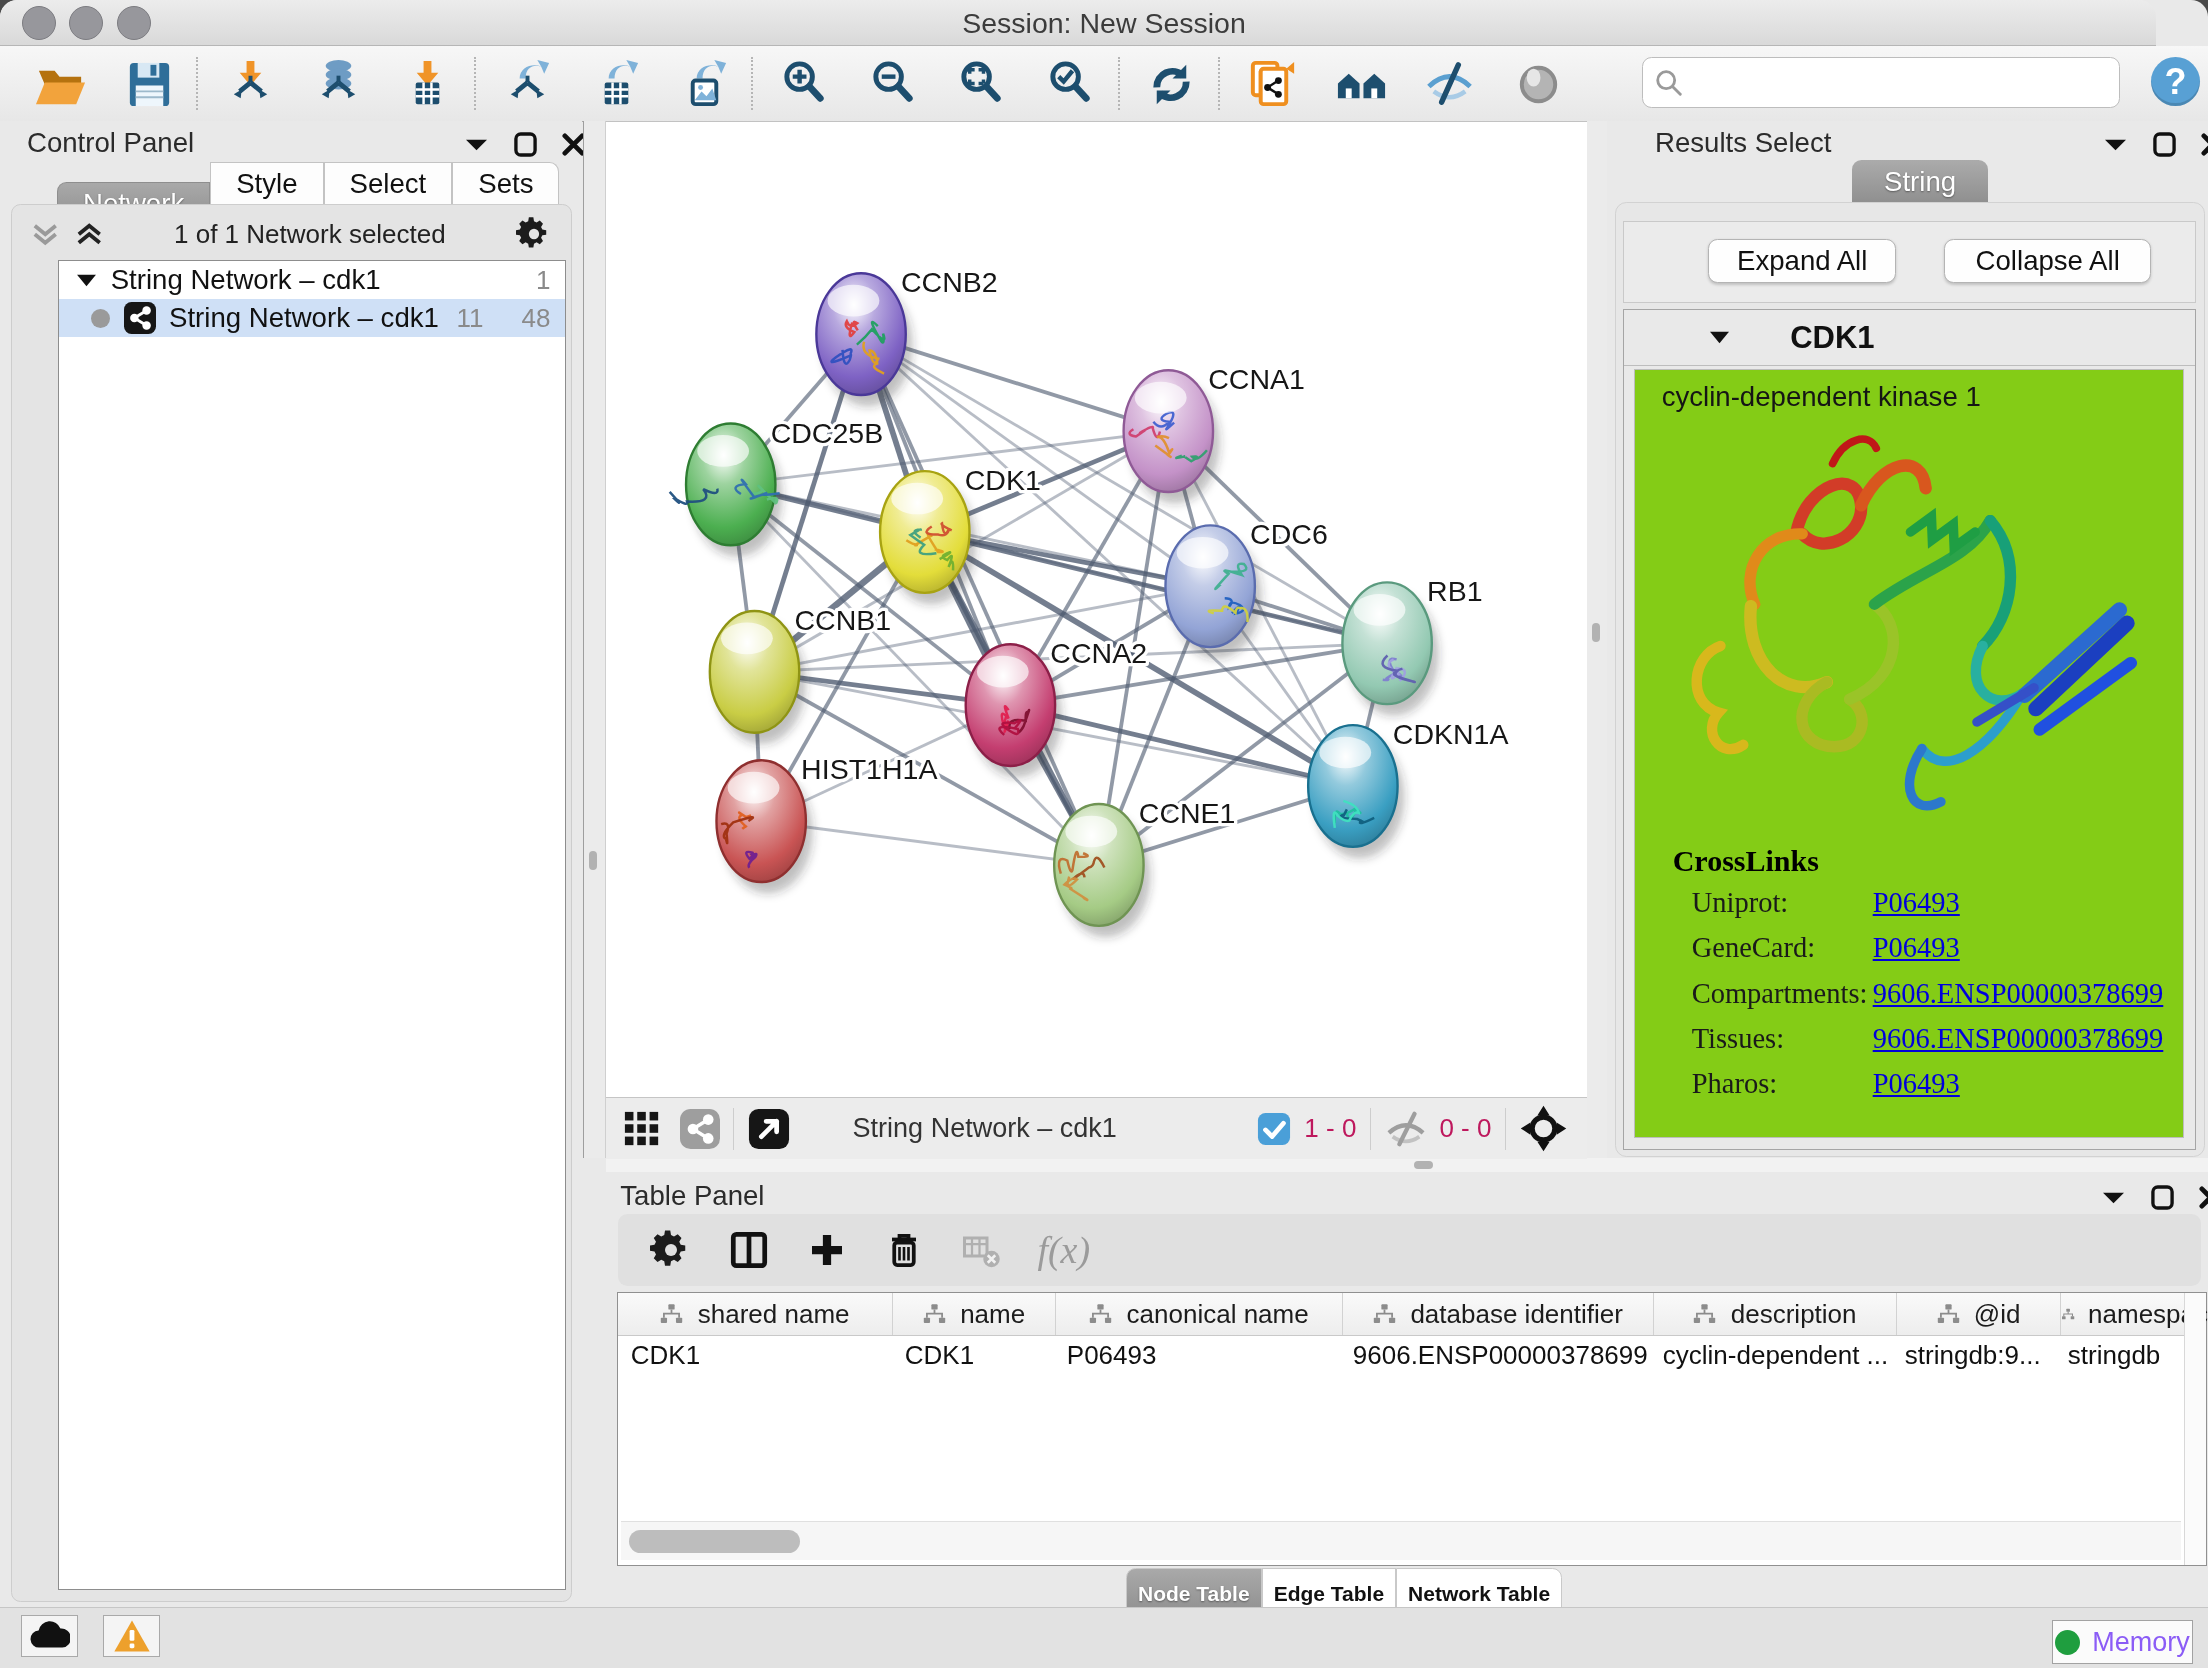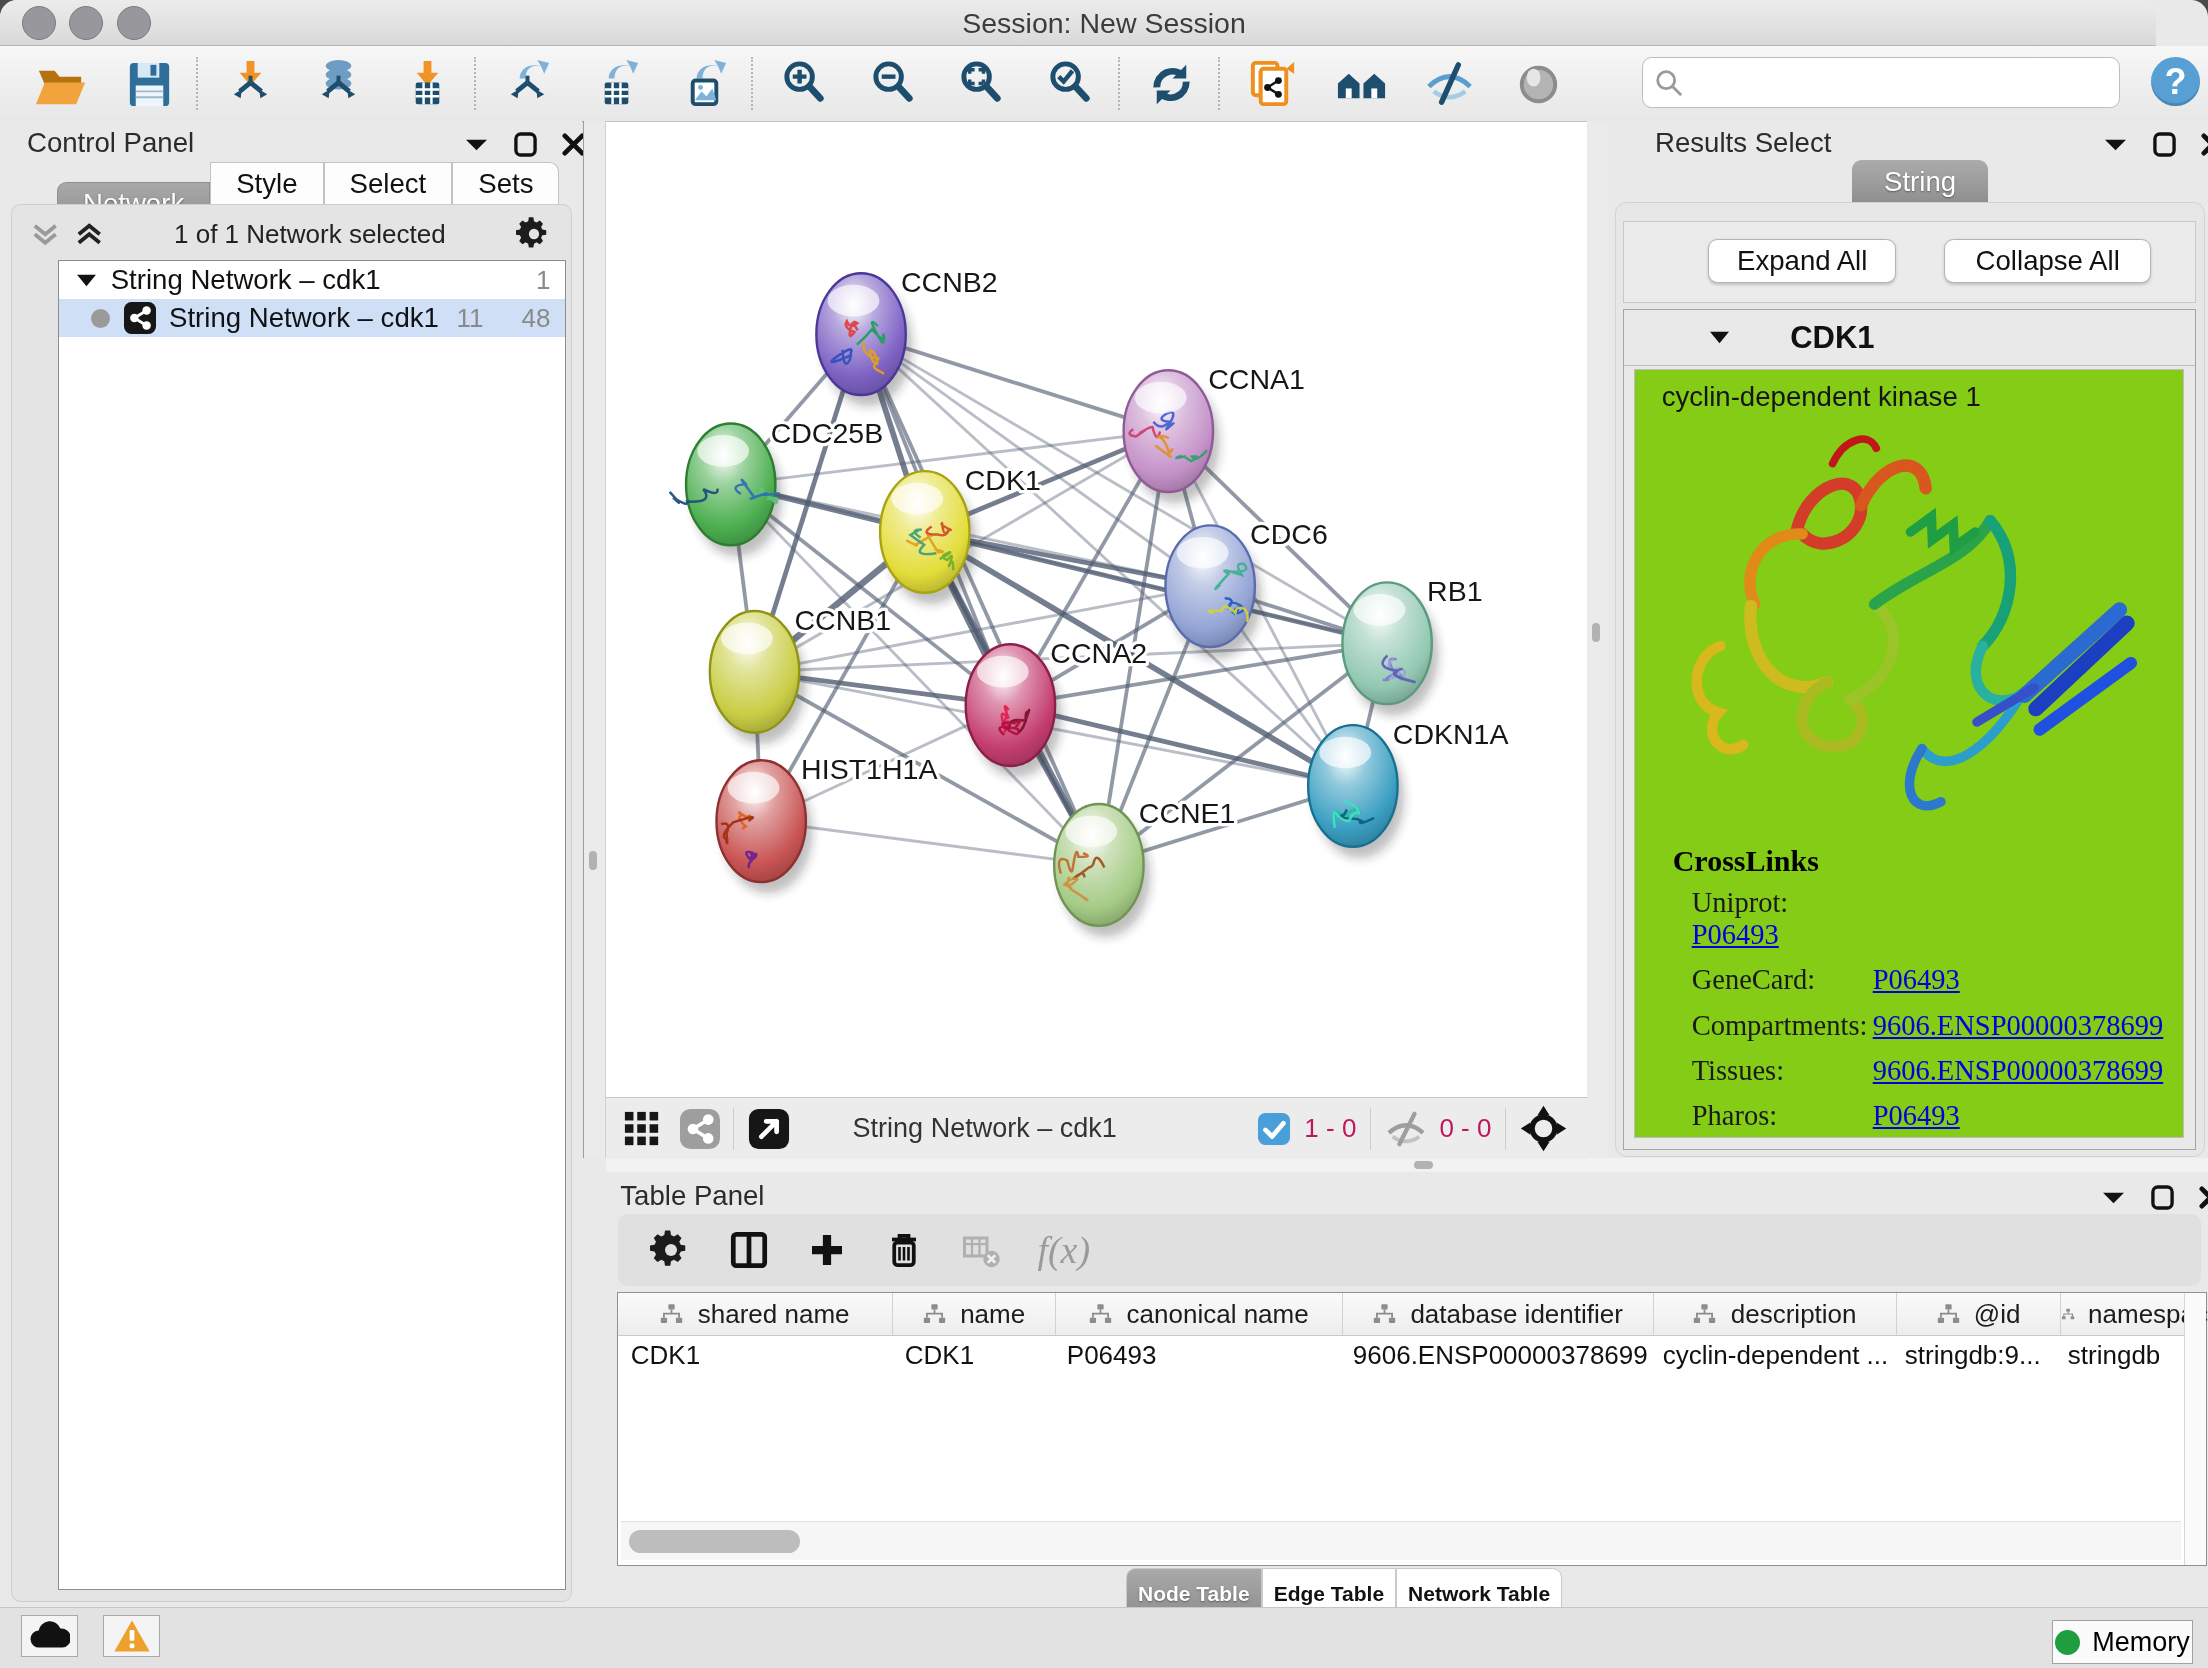--- a/index.html
+++ b/index.html
@@ -104,21 +104,21 @@
         display:flex;align-items:center;justify-content:center;padding:0 11px;font-weight:bold;}
   .btab.active{background:linear-gradient(#a9a9a9,#8e8e8e);color:#fff;border-radius:9.5px 0 0 9.5px;
                text-shadow:0 1px 1.9px rgba(0,0,0,.4);}
   .btab:last-child{border-radius:0 9.5px 9.5px 0;}
 
   
   #statusbar{left:0;top:1607px;width:2208px;height:61px;background:#e2e2e2;border-top:1.9px solid #c6c6c6;}
   .sbtn{top:6.7px;width:55px;height:40px;background:#f4f4f4;border:1.9px solid #a9a9a9;
         display:flex;align-items:center;justify-content:center;}
   #memory-btn{left:2052px;top:12.4px;width:139px;height:42px;background:#fbfbfb;border:1.9px solid #a2a2a2;
-              display:flex;align-items:center;justify-content:center;gap:12px;font-size:27px;color:#000000;}
+              display:flex;align-items:center;justify-content:center;gap:12px;font-size:27px;color:#8b5cf6;}
   #memory-dot{width:25px;height:25px;border-radius:50%;background:#1f9e3f;}
 
   svg{display:block;}
   text.nlabel{font-family:"Liberation Sans",sans-serif;font-size:30px;fill:#161616;
               paint-order:stroke;stroke:#ffffff;stroke-width:7px;stroke-linejoin:round;}
 </style>
 </head>
 <body>
 
 <div id="window">
@@ -716,21 +716,21 @@
               <path d="M378 290 C340 352 296 380 272 348" stroke="#2c9ecc" stroke-width="10"></path>
               <path d="M272 348 C246 388 262 420 292 404" stroke="#2c78cc" stroke-width="10"></path>
               <path d="M380 292 L480 202" stroke="#2b6ad0" stroke-width="16"></path>
               <path d="M488 216 L392 306" stroke="#1b3fc0" stroke-width="16"></path>
               <path d="M396 328 L492 258" stroke="#2050e0" stroke-width="13"></path>
               <path d="M330 320 l60-36" stroke="#3550c8" stroke-width="10"></path>
             </g>
           </svg>
           <div class="abs xl-title" style="left:38px;top:474px">CrossLinks</div>
           <div id="xl-rows" class="abs" style="left:57px;top:517px;width:476px">
-              <div style="display: flex; margin-bottom: 13.3px; flex-direction: column;">
+              <div style="display: flex; margin-bottom: 13.3px;">
                 <span class="xl-label" style="width: 181px;">Uniprot:</span>
                 <span class="xl-link">P06493</span>
               </div>
               <div style="display: flex; margin-bottom: 13.3px;">
                 <span class="xl-label" style="width: 181px;">GeneCard:</span>
                 <span class="xl-link">P06493</span>
               </div>
               <div style="display: flex; margin-bottom: 13.3px;">
                 <span class="xl-label" style="width: 181px;">Compartments:</span>
                 <span class="xl-link">9606.ENSP00000378699</span>

